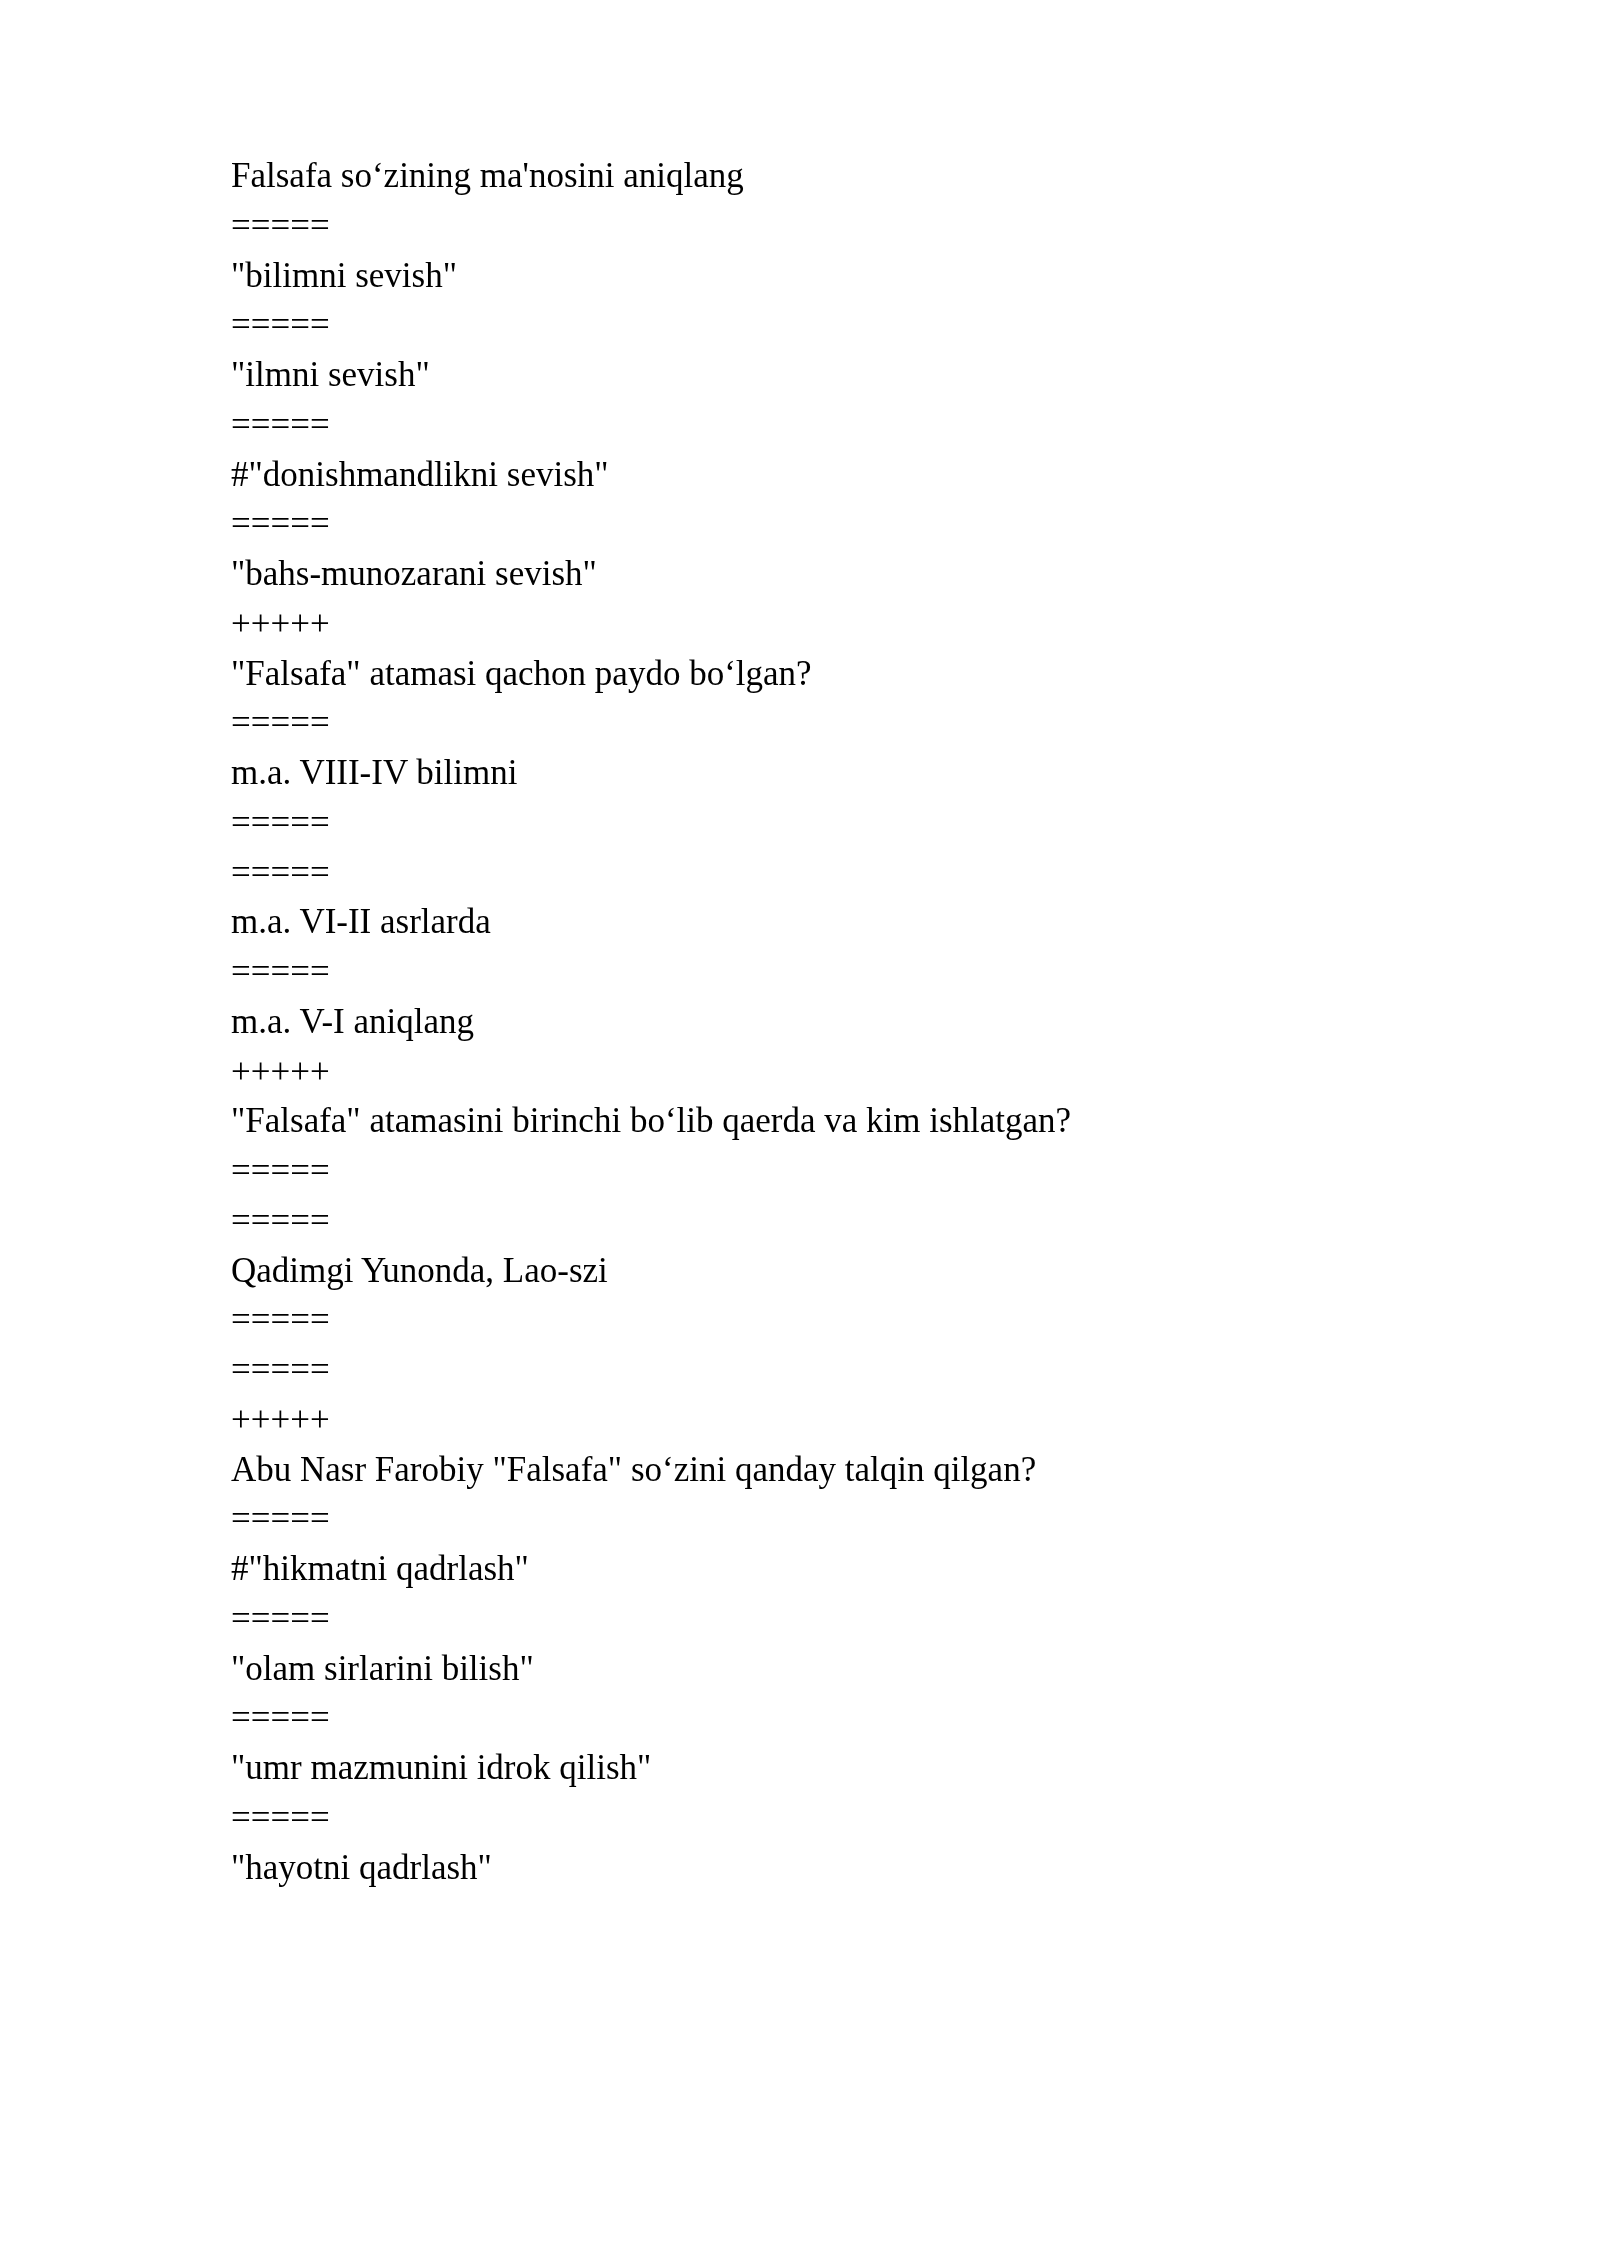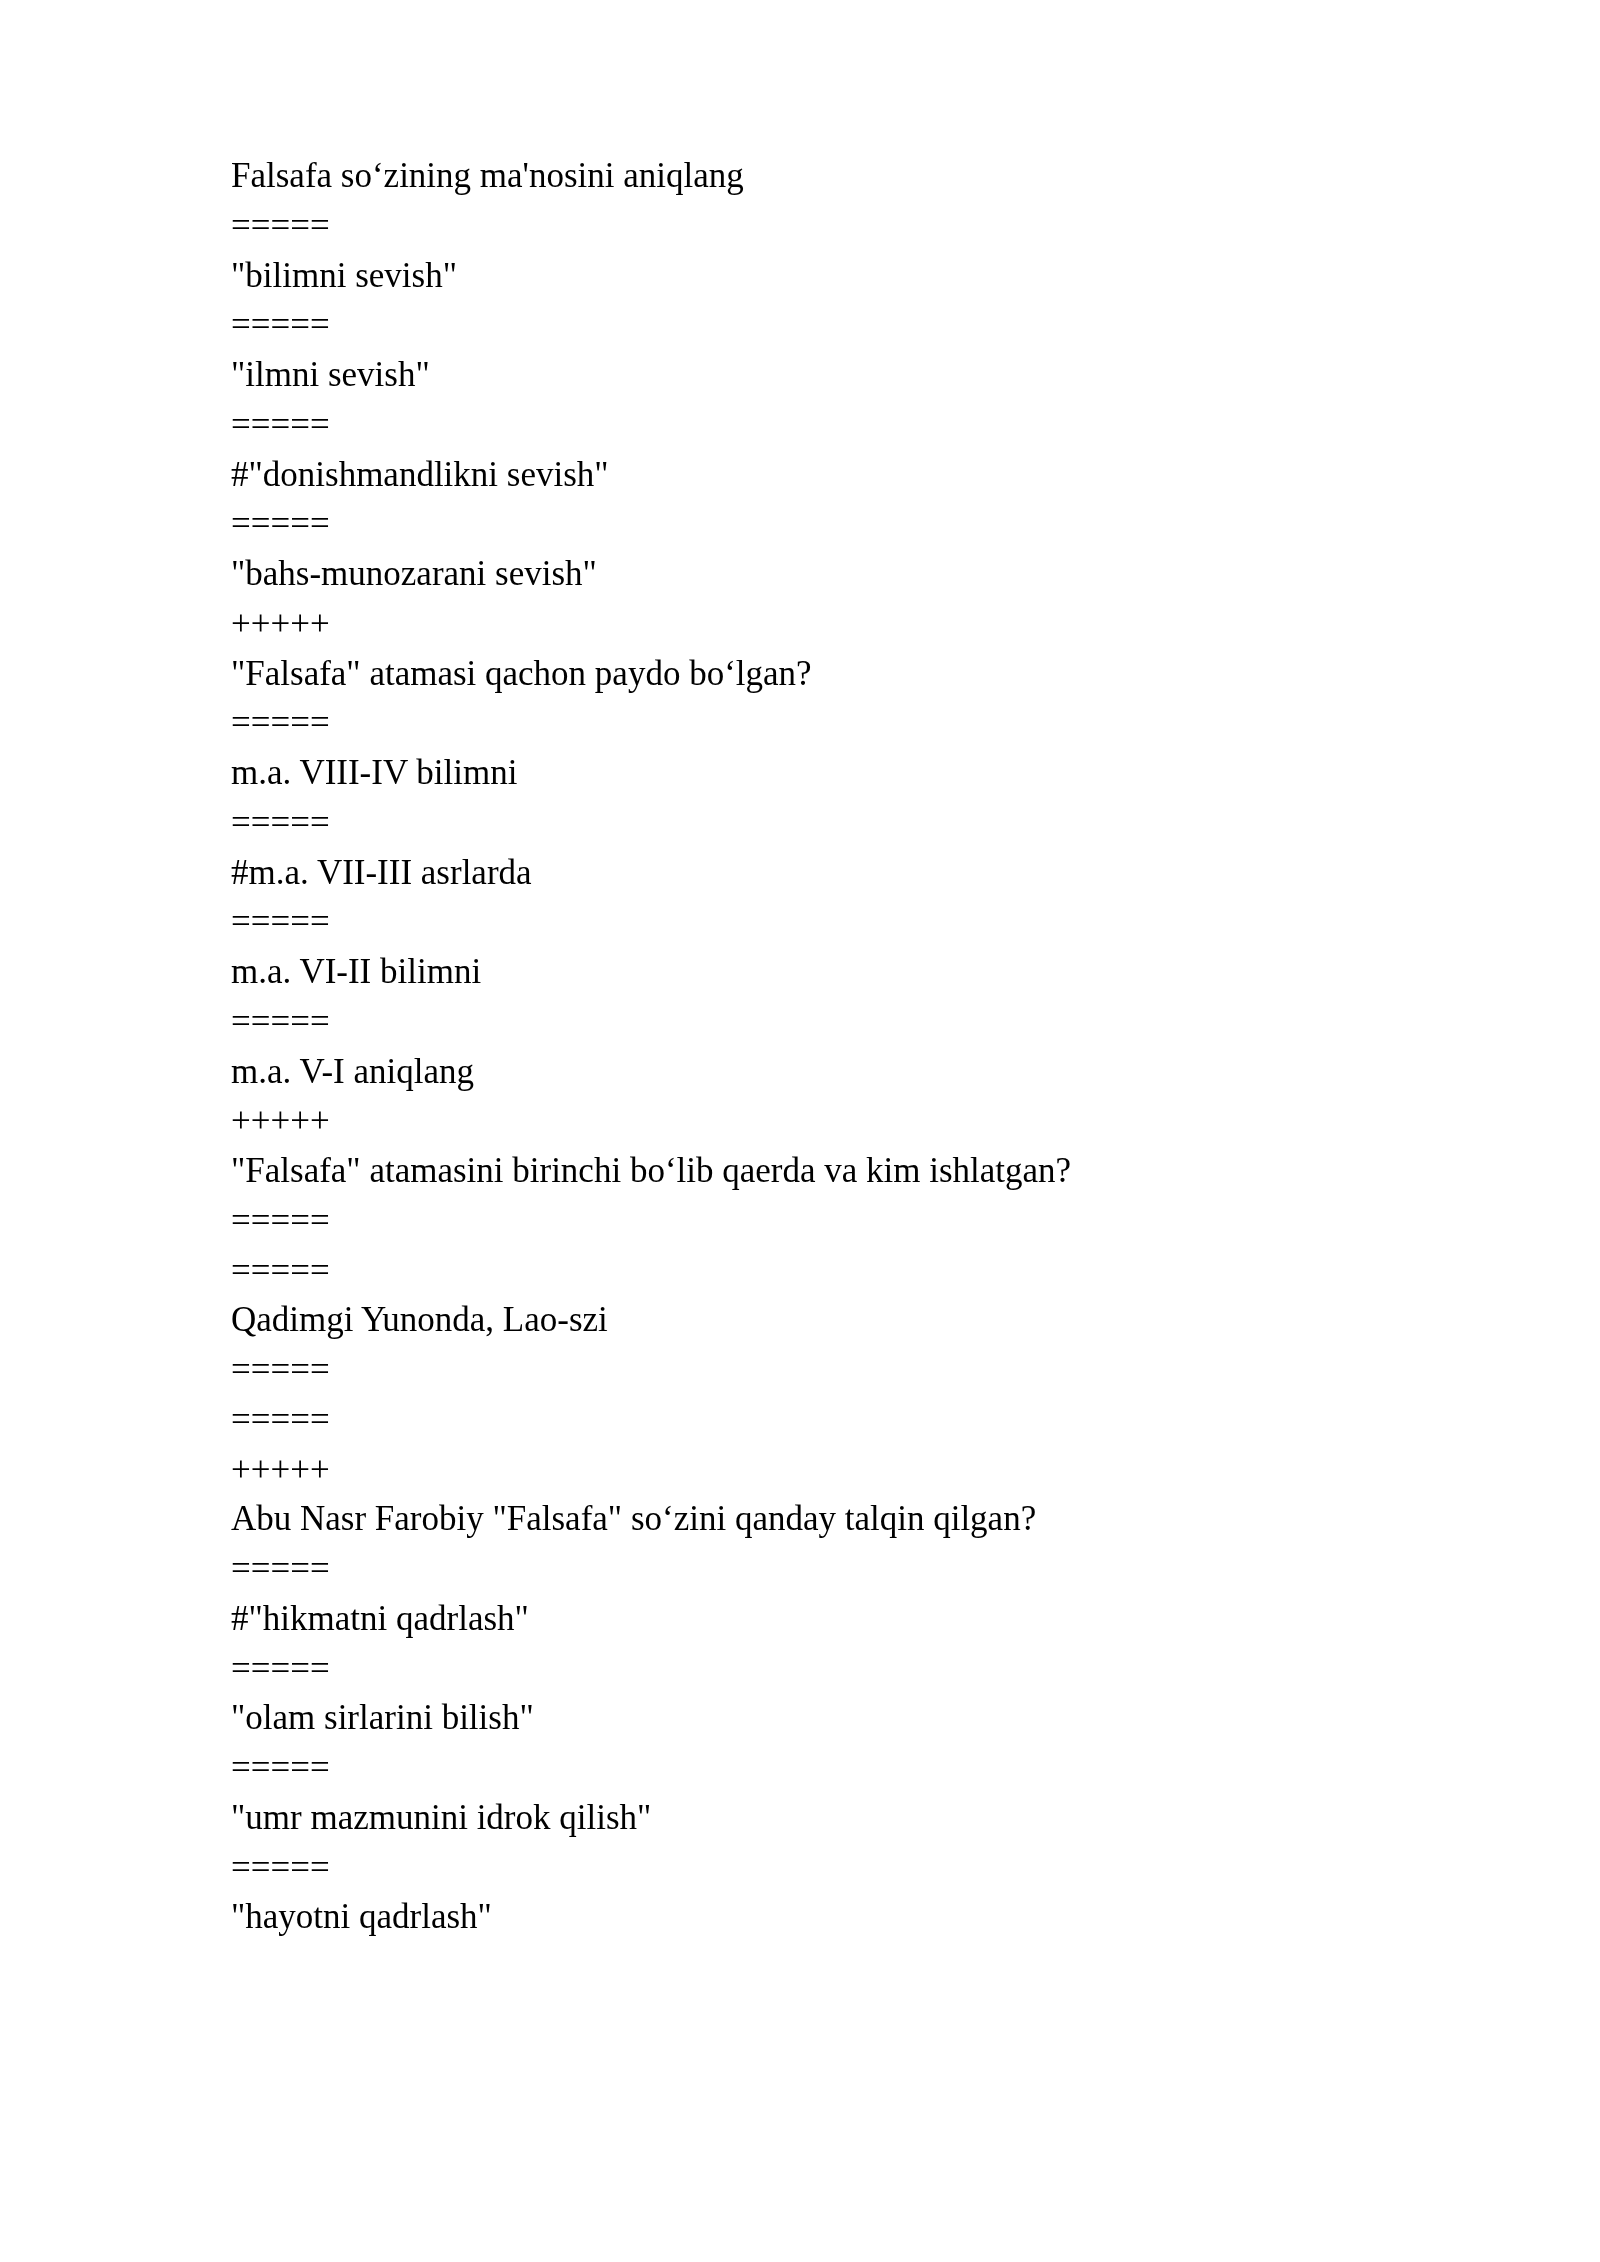--- a/index.html
+++ b/index.html
@@ -31,23 +31,22 @@
     <div class="line">"ilmni sevish"</div>
     <div class="line sep">=====</div>
     <div class="line">#"donishmandlikni sevish"</div>
     <div class="line sep">=====</div>
     <div class="line">"bahs-munozarani sevish"</div>
     <div class="line sep">+++++</div>
     <div class="line">"Falsafa" atamasi qachon paydo bo‘lgan?</div>
     <div class="line sep">=====</div>
     <div class="line">m.a. VIII-IV bilimni</div>
     <div class="line sep">=====</div>
-    <div class="line">#m.a. VII-III asrlarda</div>
     <div class="line sep">=====</div>
-    <div class="line">m.a. VI-II bilimni</div>
+    <div class="line">m.a. VI-II asrlarda</div>
     <div class="line sep">=====</div>
     <div class="line">m.a. V-I aniqlang</div>
     <div class="line sep">+++++</div>
     <div class="line">"Falsafa" atamasini birinchi bo‘lib qaerda va kim ishlatgan?</div>
     <div class="line sep">=====</div>
     <div class="line sep">=====</div>
     <div class="line">Qadimgi Yunonda, Lao-szi</div>
     <div class="line sep">=====</div>
     <div class="line sep">=====</div>
     <div class="line sep">+++++</div>

